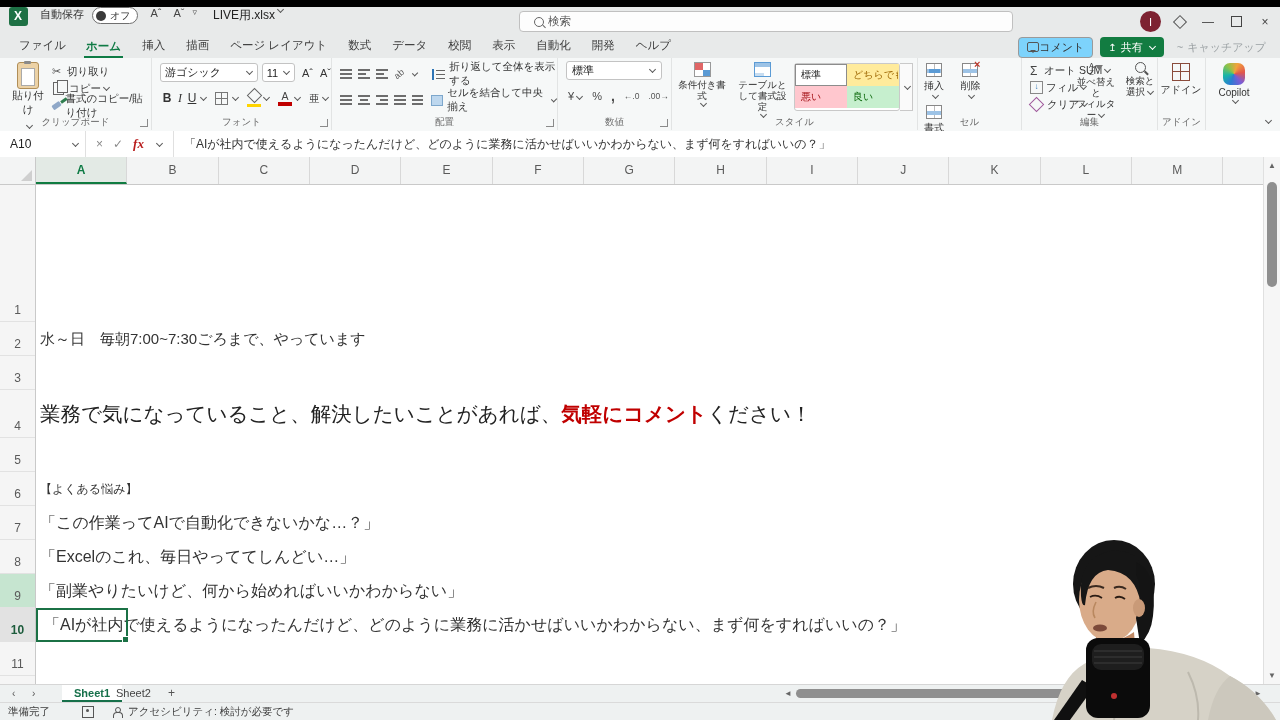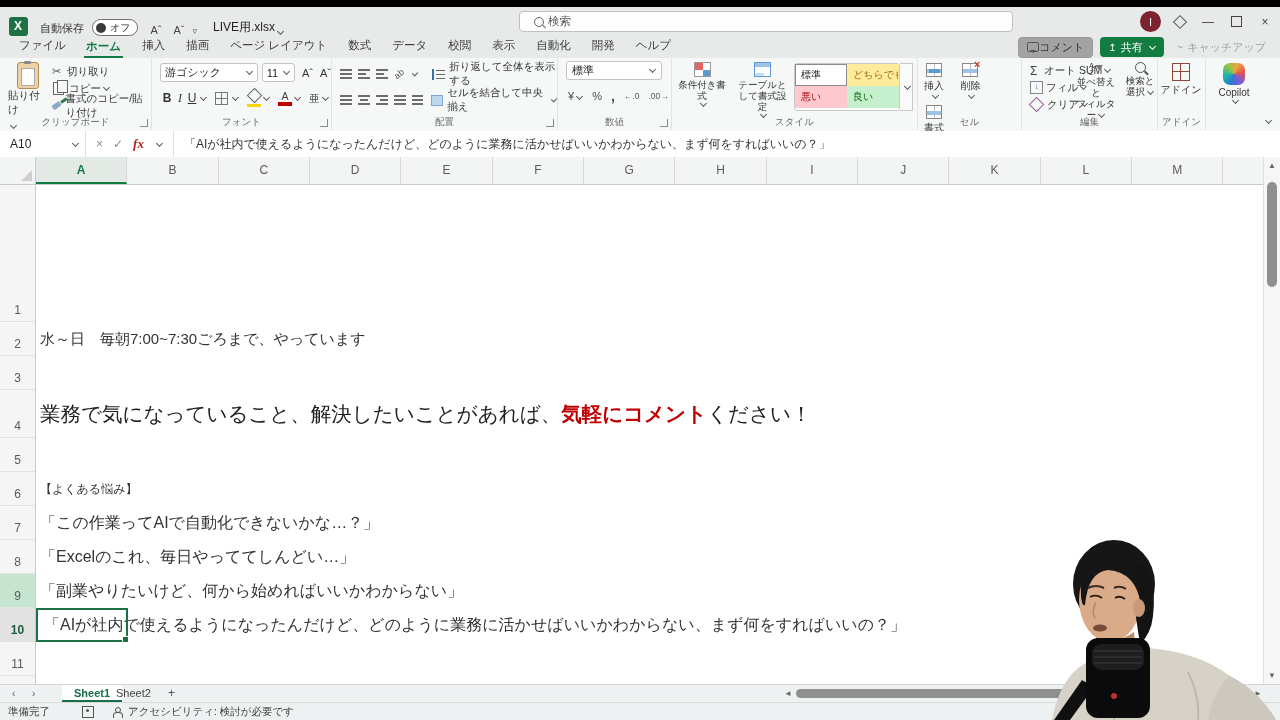--- a/index.html
+++ b/index.html
@@ -1,21 +1,21 @@
 <!DOCTYPE html>
 <html><head>
 <meta charset="utf-8">
 <style>
   html,body{margin:0;padding:0;background:#111;}
   .stage{position:relative;width:1280px;height:720px;background:#000;overflow:hidden;
          font-family:"Liberation Sans","DejaVu Sans",sans-serif;color:#333;}
   .app{position:absolute;left:0;top:7px;width:1280px;height:713px;background:#f6f8f8;}
 
   
-  .titlebar{position:absolute;left:0;top:0;width:100%;height:29px;background:#e8eaea;display:flex;align-items:flex-end;}
+  .titlebar{position:absolute;left:0;top:0;width:100%;height:29px;background:#e8eaea;display:flex;align-items:flex-start;}
   .xlicon{width:19px;height:19px;margin-left:9px;background:#1e7145;border-radius:3px;position:relative;}
   .xlicon::before{content:"X";position:absolute;left:5px;top:2px;color:#fff;font-size:12px;font-weight:bold;}
   .autosave{font-size:11px;color:#333;margin-left:12px;}
   .toggle{display:inline-flex;align-items:center;margin-left:8px;border:1px solid #6f6f6f;border-radius:9px;background:#fff;height:15px;padding:0 7px 0 3px;}
   .toggle .knob{width:10px;height:10px;border-radius:50%;background:#3a3a3a;margin-right:4px;}
   .toggle .st{font-size:10px;color:#333;}
   .qatbtn{font-size:11px;color:#444;margin-left:12px;}
   .qmore{margin-left:8px;font-size:9px;color:#555;}
   .fname{font-size:12px;color:#222;margin-left:16px;}
   .searchbox{position:absolute;left:519px;top:4px;width:494px;height:21px;background:#fdfdfd;border:1px solid #c0c0c0;border-radius:4px;display:flex;align-items:center;padding-left:14px;box-sizing:border-box;}
@@ -26,37 +26,37 @@
   .avatar{width:21px;height:21px;border-radius:50%;background:#7d2231;color:#fff;font-size:11px;display:flex;align-items:center;justify-content:center;}
   .gem{width:8px;height:8px;border:1.2px solid #555;transform:rotate(45deg);}
   .winbtn{font-size:12px;color:#444;width:18px;text-align:center;}
   .winrestore{width:9px;height:9px;border:1.2px solid #444;}
 
   
   .tabsrow{position:absolute;left:0;top:29px;width:100%;height:22px;background:#e8eaea;display:flex;align-items:flex-end;}
   .rtab{font-size:11.5px;color:#3c3c3c;padding:0 2px 5px 2px;margin-left:17px;white-space:nowrap;}
   .rtab.active{color:#0f7b45;font-weight:bold;border-bottom:2.5px solid #0f7b45;padding-bottom:2.5px;margin-left:16px;}
   .tabact{position:absolute;right:8px;top:0;height:22px;display:flex;align-items:center;gap:7px;}
-  .btn-comment{display:flex;align-items:center;border:1px solid #9a9a9a;background:#a3a3a3;border-radius:4px;height:19px;padding:0 8px;font-size:11px;color:#333;}
+  .btn-comment{display:flex;align-items:center;border:1px solid #9a9a9a;background:#7dd3fc;border-radius:4px;height:19px;padding:0 8px;font-size:11px;color:#333;}
   .bubble{width:10px;height:8px;border:1.2px solid #555;border-radius:2px;position:relative;}
   .bubble::after{content:"";position:absolute;left:2px;top:7px;border:3px solid transparent;border-top-color:#555;}
   .btn-share{display:flex;align-items:center;gap:4px;background:#127c41;border-radius:4px;height:20px;padding:0 8px;font-size:11px;color:#fff;}
   .sharearrow{font-size:10px;color:#fff;}
   .btn-catchup{display:flex;align-items:center;gap:4px;height:19px;padding:0 6px;font-size:11px;color:#9aa0a3;}
 
   
   .ribbon{position:absolute;left:0;top:51px;width:100%;height:73px;background:#f6f8f8;border-bottom:1px solid #d3d6d6;}
   .grp{position:absolute;top:0;height:72px;border-right:1px solid #e2e4e4;box-sizing:border-box;}
   .grpl{position:absolute;bottom:1px;left:0;right:0;text-align:center;font-size:9.5px;color:#6a6a6a;}
   .dlg{position:absolute;right:3px;bottom:3px;width:7px;height:7px;border-right:1.2px solid #8a8a8a;border-bottom:1.2px solid #8a8a8a;}
   .chv{display:inline-block;width:4px;height:4px;border-right:1.2px solid #5a5a5a;border-bottom:1.2px solid #5a5a5a;transform:rotate(45deg);margin:0 1px 2px 3px;vertical-align:middle;}
   .smalltxt{font-size:10.5px;color:#333;}
   .rrow{display:flex;align-items:center;}
 
-  .paste{position:absolute;left:8px;top:4px;width:40px;text-align:left;}
+  .paste{position:absolute;left:8px;top:4px;width:40px;text-align:center;}
   .ic-paste{width:20px;height:25px;background:#ecd2a6;border:1px solid #b08e57;border-radius:3px;margin:0 auto;position:relative;}
   .ic-paste::before{content:"";position:absolute;left:3px;top:5px;width:12px;height:16px;background:#fff;border:1px solid #aaa;}
   .ic-paste::after{content:"";position:absolute;left:6px;top:-2px;width:7px;height:3px;background:#8a8a8a;border-radius:1px;}
   .clip-list{position:absolute;left:52px;top:5px;}
   .clip-list .rrow{height:17px;}
   .ic-cut{font-size:11px;color:#555;width:15px;}
   .ic-copy{width:9px;height:11px;border:1.1px solid #666;position:relative;margin-right:5px;margin-left:1px;}
   .ic-copy::after{content:"";position:absolute;left:2.5px;top:-3.5px;width:9px;height:11px;border:1.1px solid #666;background:#f6f8f8;}
   .ic-brush{width:12px;height:5px;background:#8fa8c8;border-radius:1px;position:relative;margin-right:4px;transform:rotate(-35deg);}
   .ic-brush::after{content:"";position:absolute;left:10px;top:1px;width:7px;height:3px;background:#2f7d4f;}

